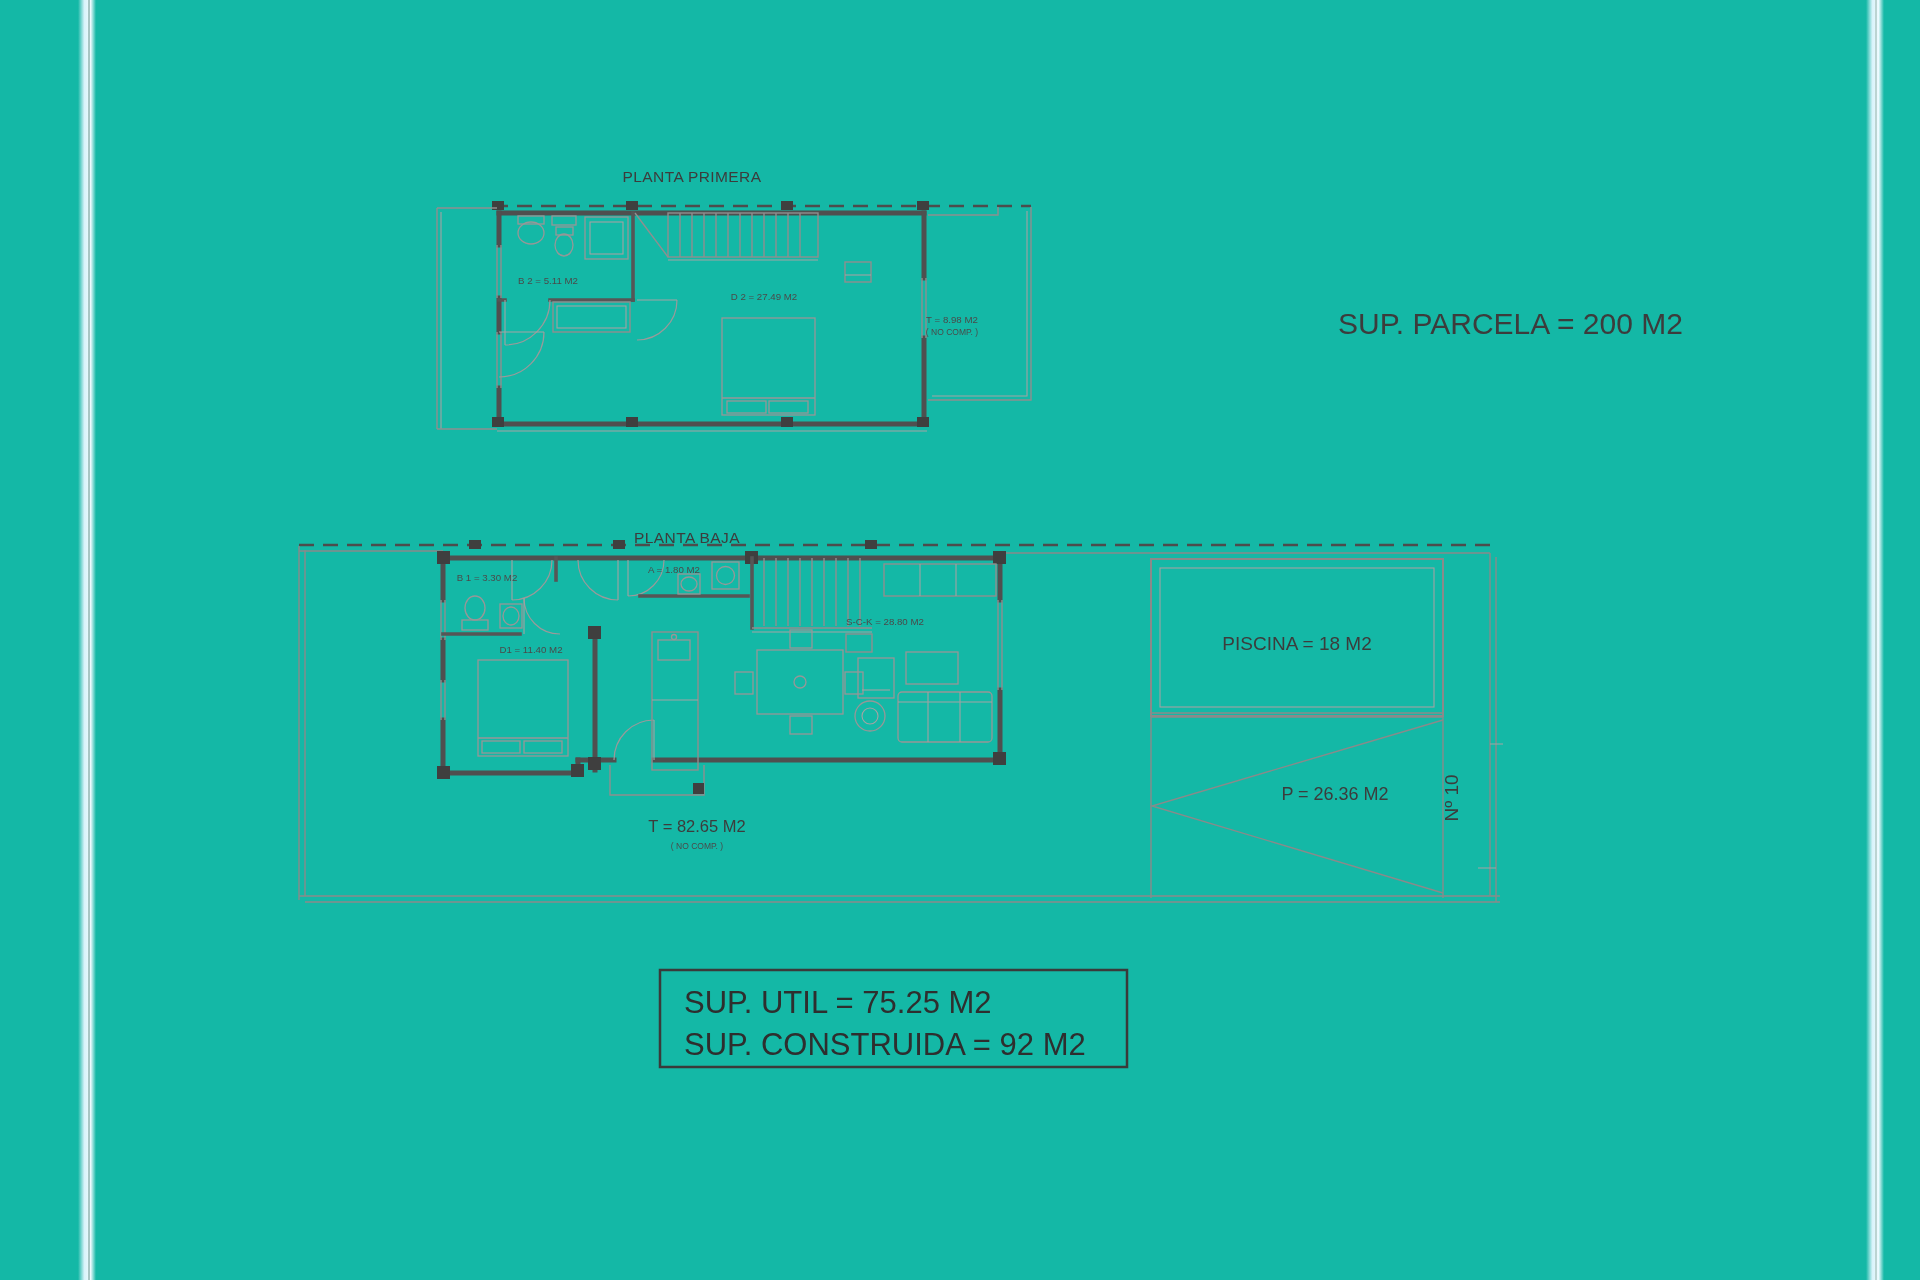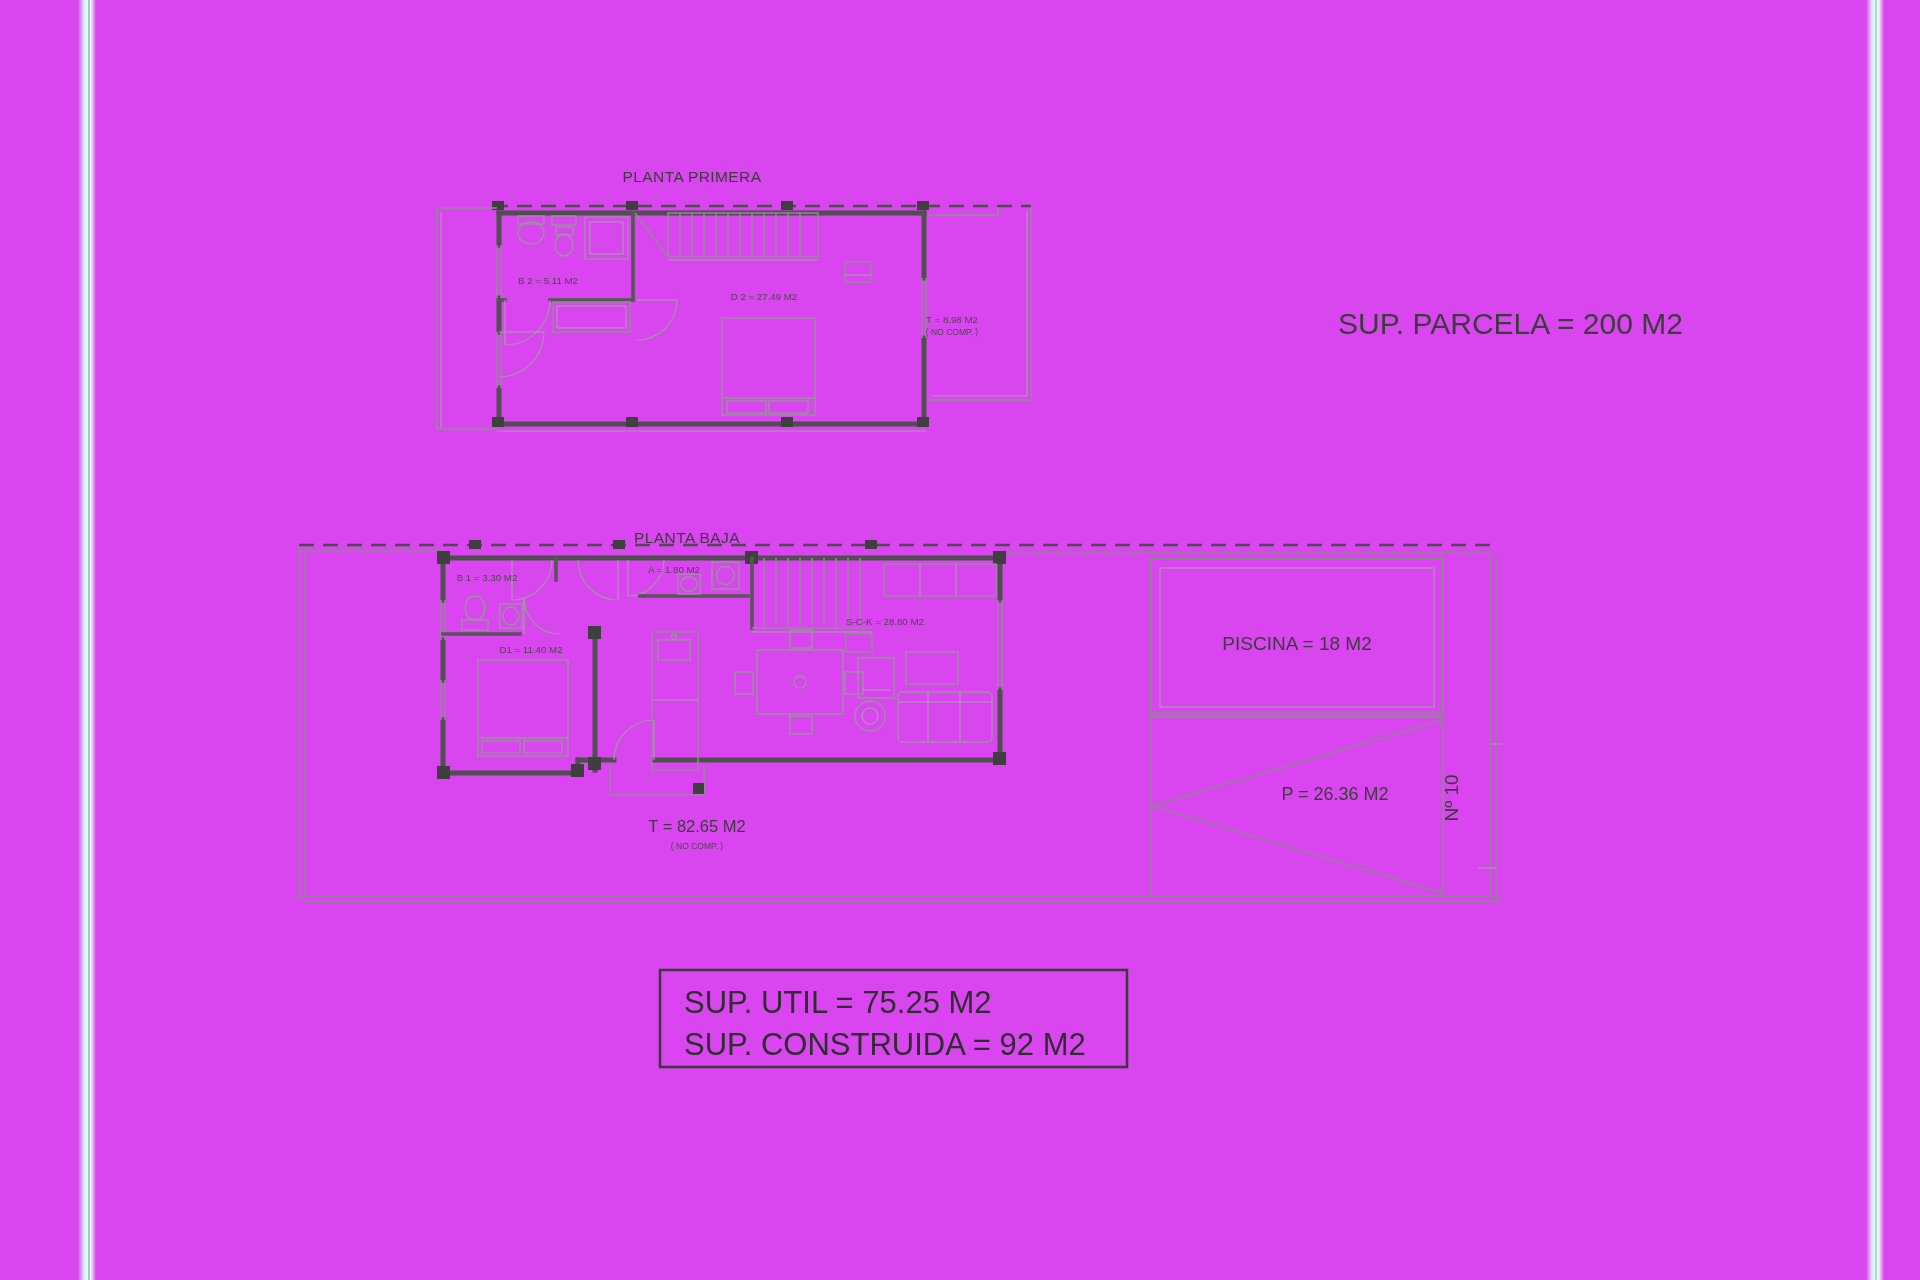--- a/index.html
+++ b/index.html
@@ -1,19 +1,19 @@
 <!DOCTYPE html>
 <html><head>
 <meta charset="utf-8">
 <style>
   html,body{margin:0;padding:0;background:#e8e8e8;}
   .page{
     position:relative;
     width:1920px;height:1280px;
-    background:#d946ef;
+    background:#14b8a6;
     overflow:hidden;
     font-family:"Liberation Sans", sans-serif;
   }
   .edge-glow{
     position:absolute;top:0;bottom:0;width:18px;
     background:linear-gradient(90deg, rgba(216,243,250,0) 0%, #d8f3fa 35%, #eefbff 70%, rgba(255,255,255,0) 100%);
   }
   .edge-core{
     position:absolute;top:0;bottom:0;width:2px;
   }

